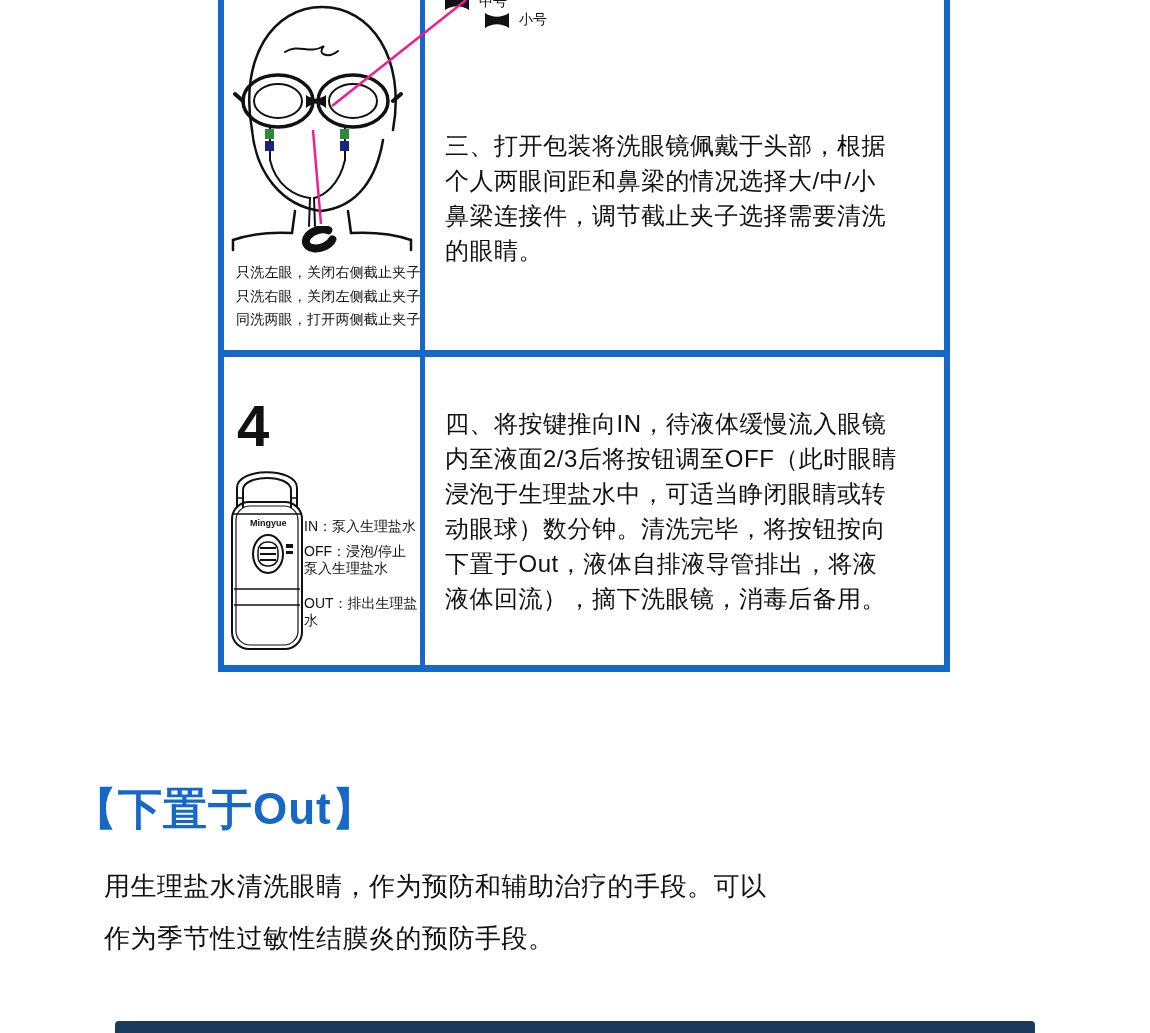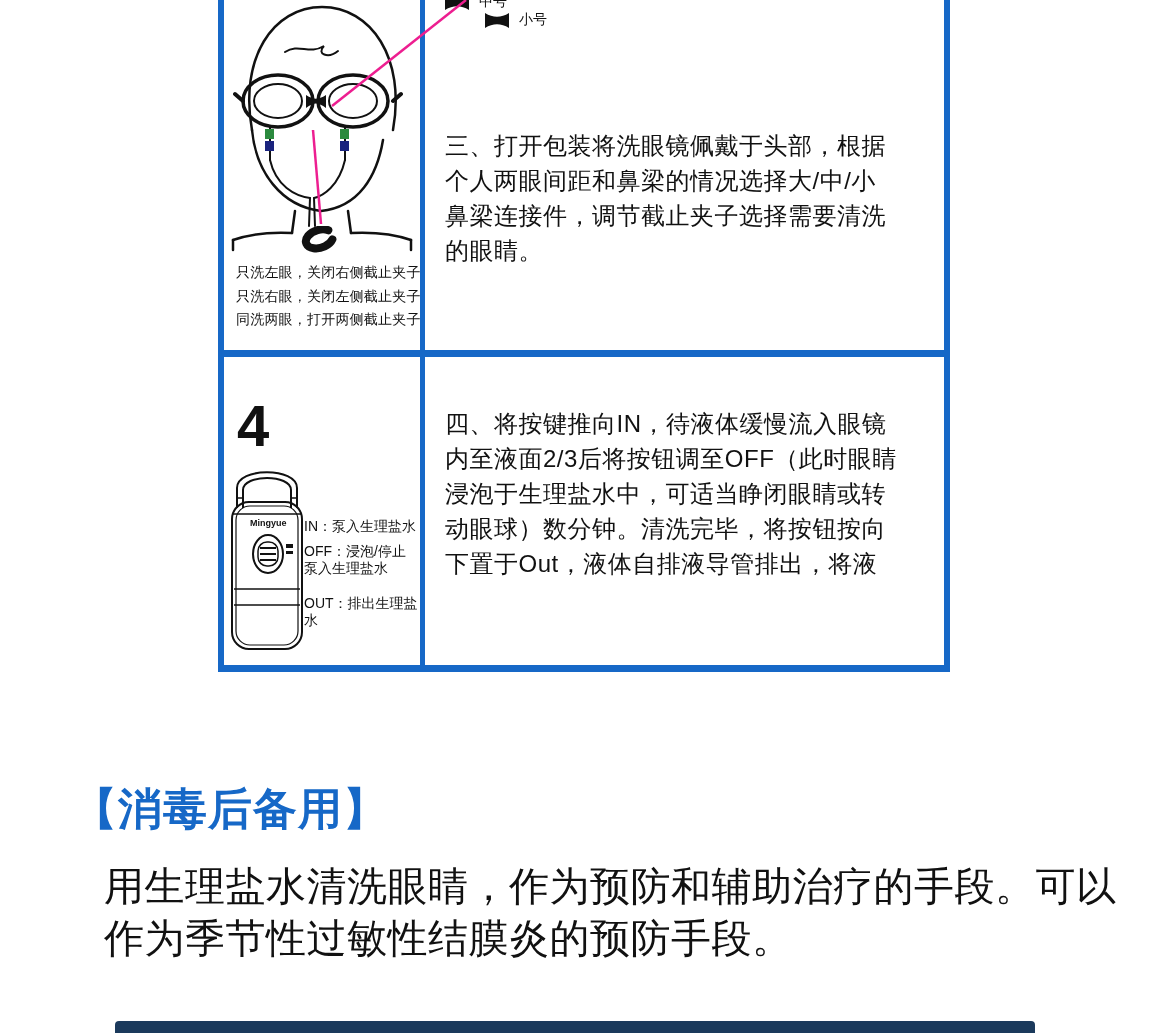--- a/index.html
+++ b/index.html
@@ -30,21 +30,21 @@
   
   .step-number{position:absolute;left:237px;top:392px;font-size:58px;font-weight:bold;letter-spacing:0;}
   .device-svg{position:absolute;left:228px;top:458px;}
   .dev-label{position:absolute;left:304px;font-size:14px;line-height:17px;font-weight:500;}
   .dev-in {top:518px;}
   .dev-off{top:543px;}
   .dev-out{top:595px;}
 
   
   .advice-heading{position:absolute;left:73px;top:780px;font-size:44px;font-weight:bold;color:#1668c7;letter-spacing:1px;}
-  .advice-body{position:absolute;left:104px;top:860px;font-size:40px;line-height:52px;font-weight:500;letter-spacing:.5px;white-space:nowrap;}
+  .advice-body{position:absolute;left:104px;top:860px;font-size:26px;line-height:52px;font-weight:500;letter-spacing:.5px;white-space:nowrap;}
 
   
   .bottom-bar{position:absolute;left:115px;top:1021px;width:920px;height:12px;background:#1b3a5c;border-radius:4px 4px 0 0;}
 
   svg{display:block;}
 </style>
 </head>
 <body>
 
 <div class="canvas">
@@ -161,23 +161,24 @@
     <div>OUT：排出生理盐</div>
     <div>水</div>
   </div>
 
   <div class="step-text step4">
     <div>四、将按键推向IN，待液体缓慢流入眼镜</div>
     <div>内至液面2/3后将按钮调至OFF（此时眼睛</div>
     <div>浸泡于生理盐水中，可适当睁闭眼睛或转</div>
     <div>动眼球）数分钟。清洗完毕，将按钮按向</div>
     <div>下置于Out，液体自排液导管排出，将液</div>
+    <div>液体回流），摘下洗眼镜，消毒后备用。</div>
   </div>
 
-  <div class="advice-heading">【消毒后备用】</div>
+  <div class="advice-heading">【下置于Out】</div>
   <div class="advice-body">
     <div>用生理盐水清洗眼睛，作为预防和辅助治疗的手段。可以</div>
     <div>作为季节性过敏性结膜炎的预防手段。</div>
   </div>
 
   <div class="bottom-bar"></div>
 
 </div>
 
 </body></html>

